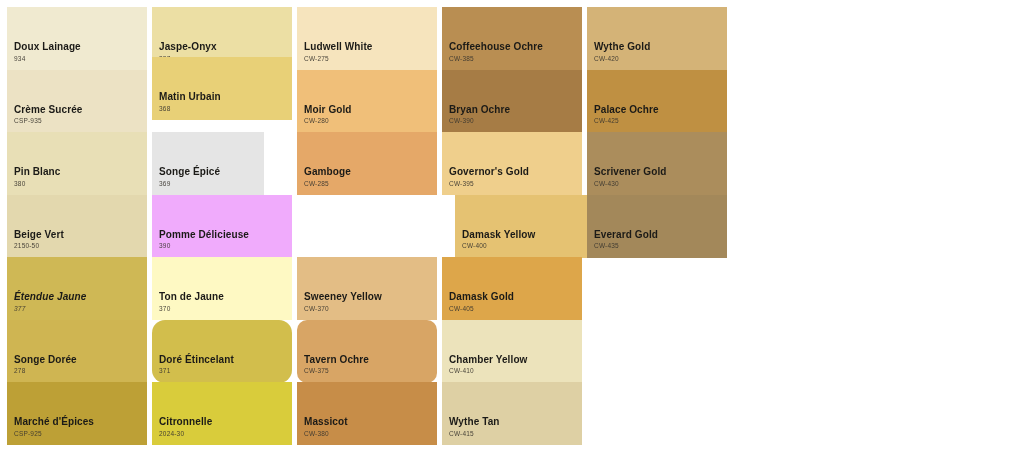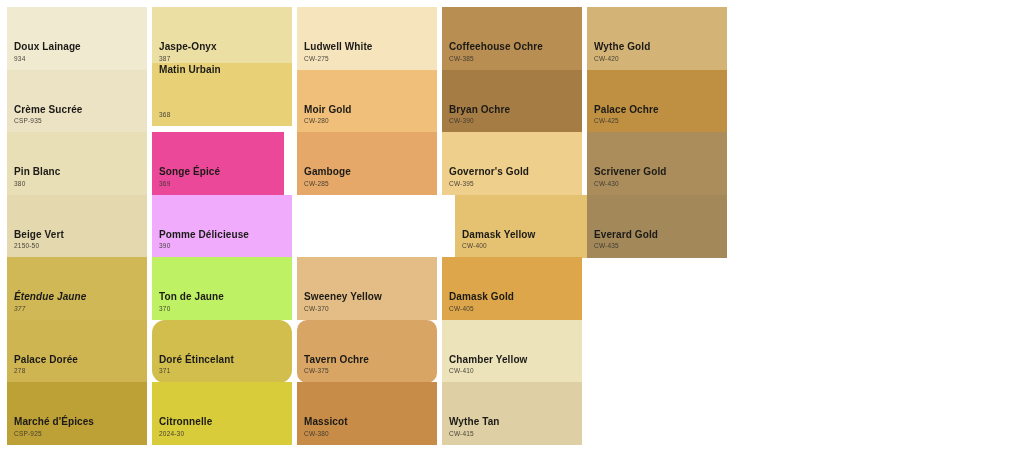--- a/index.html
+++ b/index.html
@@ -75,41 +75,41 @@
       <div class="swatch-code">CW-385</div>
     </div>
     <div class="swatch text-dark" style="left: 587px; top: 7px; width: 140px; height: 63px; background-color: rgb(212, 179, 119);">
       <div class="swatch-name">Wythe Gold</div>
       <div class="swatch-code">CW-420</div>
     </div>
     <div class="swatch text-dark" style="left: 7px; top: 69.5px; width: 140px; height: 63px; background-color: rgb(236, 226, 196);">
       <div class="swatch-name">Crème Sucrée</div>
       <div class="swatch-code">CSP-935</div>
     </div>
-    <div class="swatch text-dark" style="left: 152px; top: 63px; width: 140px; height: 63px; background-color: rgb(232, 208, 119); gap: 33px;">
+    <div class="swatch text-dark" style="left: 152px; top: 57px; width: 140px; height: 63px; background-color: rgb(232, 208, 119);">
       <div class="swatch-name">Matin Urbain</div>
       <div class="swatch-code">368</div>
     </div>
     <div class="swatch text-dark" style="left: 297px; top: 69.5px; width: 140px; height: 63px; background-color: rgb(240, 191, 121);">
       <div class="swatch-name">Moir Gold</div>
       <div class="swatch-code">CW-280</div>
     </div>
     <div class="swatch text-dark" style="left: 442px; top: 69.5px; width: 140px; height: 63px; background-color: rgb(166, 124, 69);">
       <div class="swatch-name">Bryan Ochre</div>
       <div class="swatch-code">CW-390</div>
     </div>
     <div class="swatch text-dark" style="left: 587px; top: 69.5px; width: 140px; height: 63px; background-color: rgb(191, 144, 66);">
       <div class="swatch-name">Palace Ochre</div>
       <div class="swatch-code">CW-425</div>
     </div>
     <div class="swatch text-dark" style="left: 7px; top: 132px; width: 140px; height: 63px; background-color: rgb(232, 223, 182);">
       <div class="swatch-name">Pin Blanc</div>
       <div class="swatch-code">380</div>
     </div>
-    <div class="swatch text-dark" style="left: 152px; top: 132px; width: 132px; height: 63px; background-color: #ec4899;">
+    <div class="swatch text-dark" style="left: 152px; top: 132px; width: 112px; height: 63px; background-color: #e5e5e5;">
       <div class="swatch-name">Songe Épicé</div>
       <div class="swatch-code">369</div>
     </div>
     <div class="swatch text-dark" style="left: 297px; top: 132px; width: 140px; height: 63px; background-color: rgb(229, 168, 104);">
       <div class="swatch-name">Gamboge</div>
       <div class="swatch-code">CW-285</div>
     </div>
     <div class="swatch text-dark" style="left: 442px; top: 132px; width: 140px; height: 63px; background-color: rgb(239, 207, 140);">
       <div class="swatch-name">Governor's Gold</div>
       <div class="swatch-code">CW-395</div>
@@ -131,34 +131,34 @@
       <div class="swatch-code">CW-400</div>
     </div>
     <div class="swatch text-dark" style="left: 587px; top: 194.5px; width: 140px; height: 63px; background-color: rgb(163, 136, 90);">
       <div class="swatch-name">Everard Gold</div>
       <div class="swatch-code">CW-435</div>
     </div>
     <div class="swatch text-dark" style="left: 7px; top: 257px; width: 140px; height: 63px; background-color: rgb(207, 184, 85); font-style: italic;">
       <div class="swatch-name">Étendue Jaune</div>
       <div class="swatch-code">377</div>
     </div>
-    <div class="swatch text-dark" style="left: 152px; top: 257px; width: 140px; height: 63px; background-color: #bef264;">
+    <div class="swatch text-dark" style="left: 152px; top: 257px; width: 140px; height: 63px; background-color: #fef9c3;">
       <div class="swatch-name">Ton de Jaune</div>
       <div class="swatch-code">370</div>
     </div>
     <div class="swatch text-dark" style="left: 297px; top: 257px; width: 140px; height: 63px; background-color: rgb(227, 189, 133);">
       <div class="swatch-name">Sweeney Yellow</div>
       <div class="swatch-code">CW-370</div>
     </div>
     <div class="swatch text-dark" style="left: 442px; top: 257px; width: 140px; height: 63px; background-color: rgb(221, 166, 74);">
       <div class="swatch-name">Damask Gold</div>
       <div class="swatch-code">CW-405</div>
     </div>
     <div class="swatch text-dark" style="left: 7px; top: 319.5px; width: 140px; height: 63px; background-color: rgb(207, 181, 82);">
-      <div class="swatch-name">Palace Dorée</div>
+      <div class="swatch-name">Songe Dorée</div>
       <div class="swatch-code">278</div>
     </div>
     <div class="swatch text-dark" style="left: 152px; top: 319.5px; width: 140px; height: 63px; background-color: rgb(210, 190, 76); border-radius: 13px;">
       <div class="swatch-name">Doré Étincelant</div>
       <div class="swatch-code">371</div>
     </div>
     <div class="swatch text-dark" style="left: 297px; top: 319.5px; width: 140px; height: 63px; background-color: rgb(216, 165, 101); border-radius: 10px;">
       <div class="swatch-name">Tavern Ochre</div>
       <div class="swatch-code">CW-375</div>
     </div>

